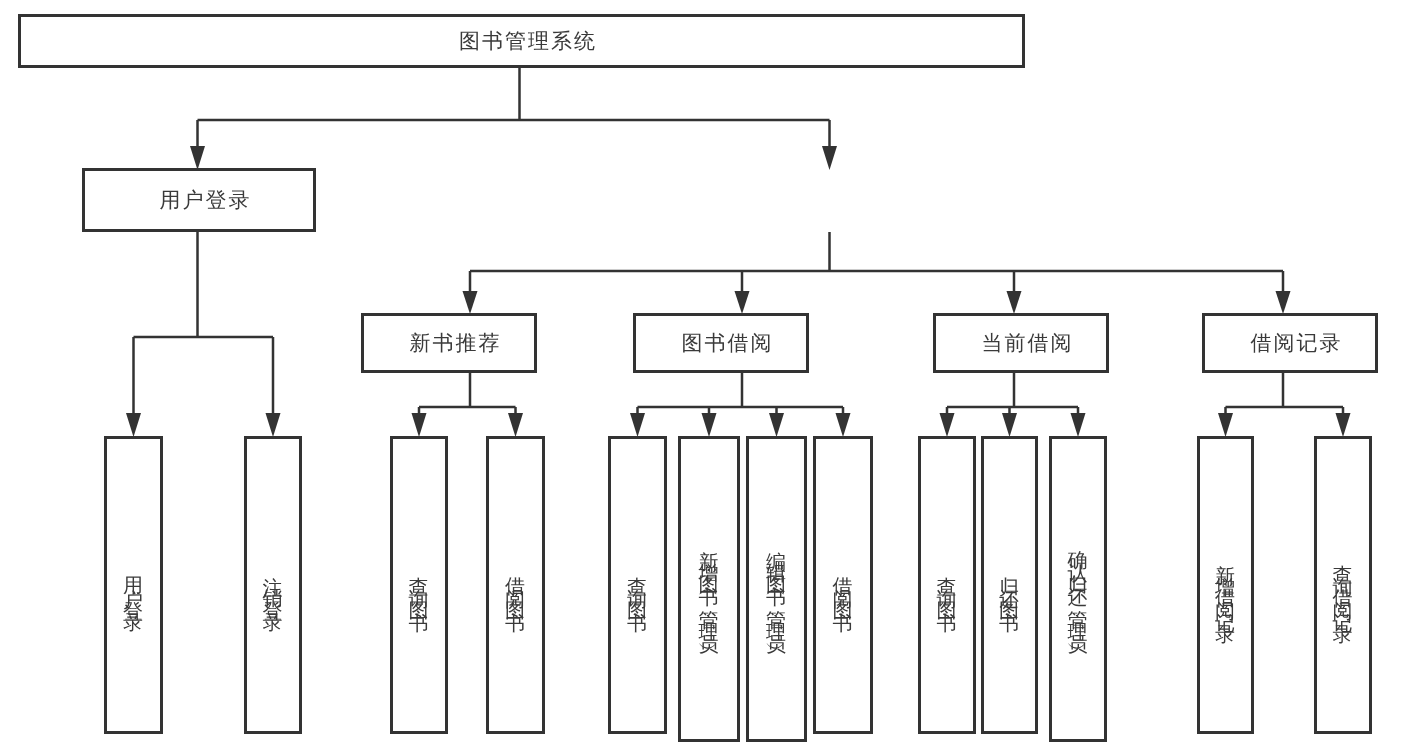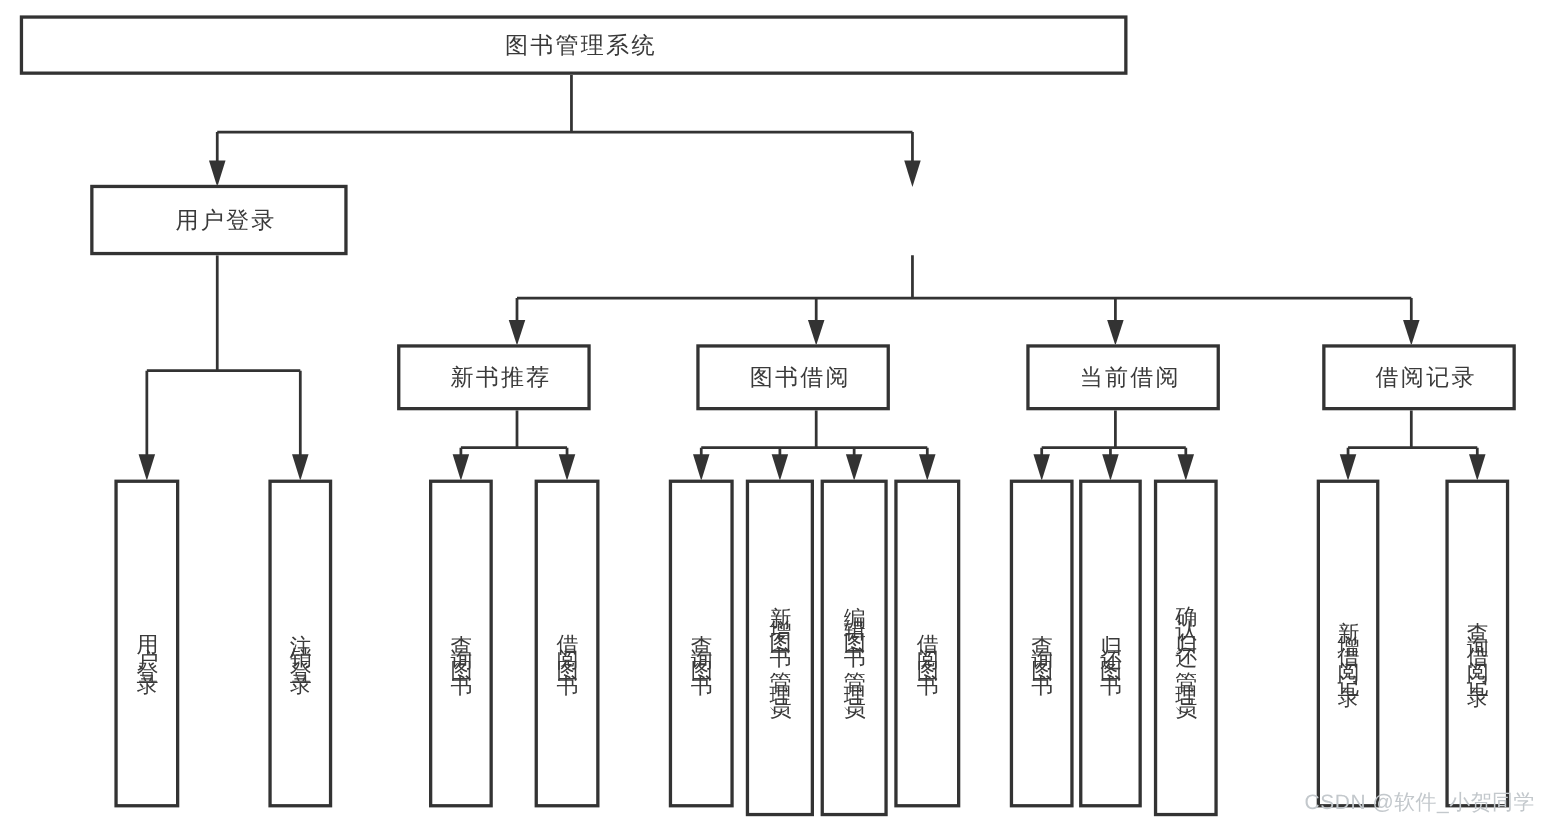--- a/index.html
+++ b/index.html
@@ -189,15 +189,14 @@
     <span>确认归还（管理员）</span>
   </div>
 
   <div class="leaf" style="left:1197px;width:57px;">
     <span>新增借阅记录</span>
   </div>
   <div class="leaf" style="left:1314px;width:58px;">
     <span>查询借阅记录</span>
   </div>
 
-  <div class="watermark">CSDN @软件_小贺同学</div>
 
 </div>
 
 </body></html>

